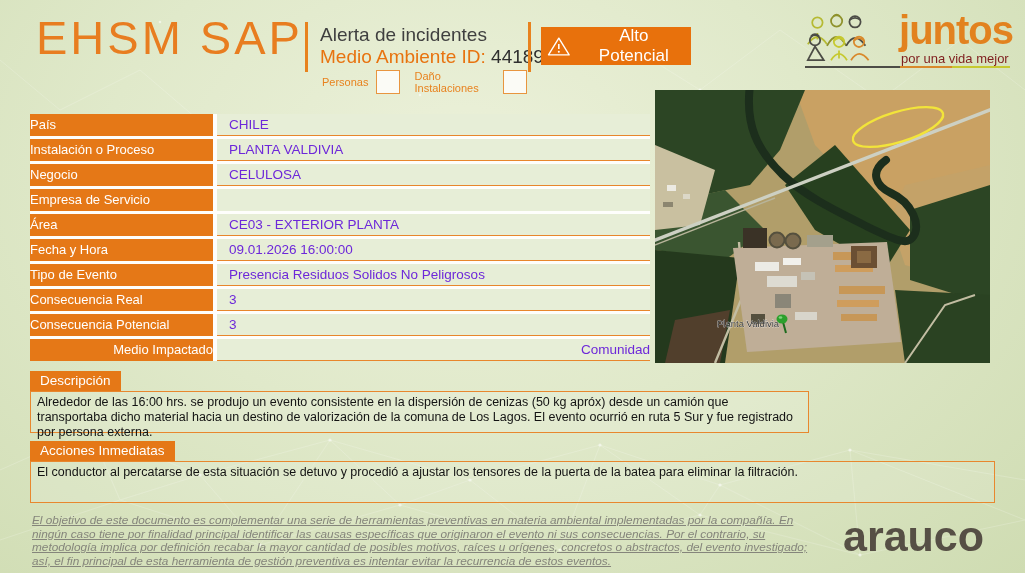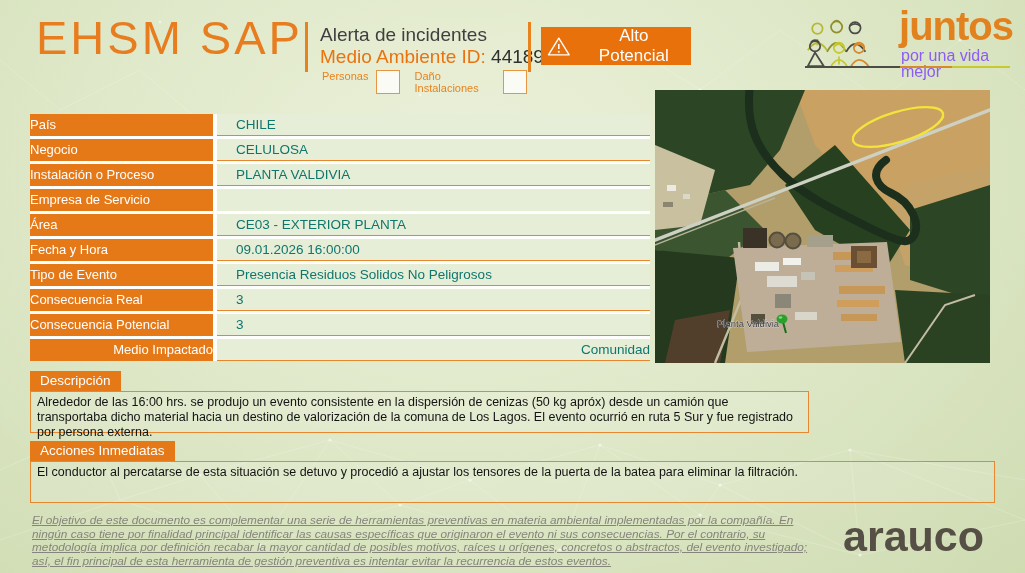--- a/index.html
+++ b/index.html
@@ -12,49 +12,49 @@
   
   .app-title{
     left:36px;top:10px;font-size:47px;font-weight:300;color:#e87d20;
     letter-spacing:3px;line-height:56px;
   }
   .vdiv{width:3px;background:#e8821e;top:22px;height:50px;}
   .alert-block{left:320px;top:24px;line-height:22px;}
   .alert-line1{font-size:19px;color:#3f3f3f;}
   .alert-line2{font-size:19px;color:#e8730f;}
   .alert-id{color:#2f2f2f;}
-  .chk-row{left:322px;top:70px;display:flex;gap:8px;}
+  .chk-row{left:322px;top:70px;display:flex;align-items:center;gap:8px;}
   .chk-label{font-size:11px;color:#e8821e;line-height:12px;}
   .chk-box{width:24px;height:24px;background:#fbfbf6;border:1.5px solid #e8953f;box-sizing:border-box;}
   .hp-btn{
     left:541px;top:27px;width:150px;height:38px;background:#e8710c;border:none;
     color:#fff;font-size:17px;font-family:"Liberation Sans",sans-serif;
     display:flex;align-items:center;justify-content:center;gap:12px;cursor:pointer;
   }
   
   .juntos{left:803px;top:6px;width:210px;display:flex;align-items:center;gap:16px;}
   .juntos-text-wrap{display:flex;flex-direction:column;align-items:flex-start;line-height:1;}
   .juntos-word{font-size:40px;font-weight:700;color:#e2821f;letter-spacing:-1px;}
-  .juntos-tag{font-size:16px;color:#8b5cf6;margin:2px 0 0 2px;}
+  .juntos-tag{font-size:13px;color:#7f1d1d;margin:2px 0 0 2px;}
   .juntos-baseline{left:805px;top:66px;width:205px;height:2px;display:flex;}
   .jb1{flex:0 0 95px;background:#4c4c46;}
   .jb2{flex:0 0 52px;background:#d9892b;}
   .jb3{flex:1;background:#c6c92f;}
   
   .form-panel{left:30px;top:114px;width:620px;background:#fefefc;}
   .form-row{display:flex;height:22px;margin-bottom:3px;}
   .form-row:last-child{margin-bottom:0;text-align:right;}
   .f-label{
     flex:0 0 183px;background:#e57817;color:#fff;font-size:13px;
     line-height:22px;box-sizing:border-box;
   }
   .f-gap{flex:0 0 4px;}
   .f-value{
-    flex:1;background:#e7eed7;color:#0f766e;font-size:13.5px;line-height:21px;
-    padding-left:19px;box-sizing:border-box;border-bottom:1.5px solid #e8862c;
+    flex:1;background:#e7eed7;color:#6d28d9;font-size:13.5px;line-height:21px;
+    padding-left:12px;box-sizing:border-box;border-bottom:1.5px solid #e8862c;
   }
   .f-value.no-line{border-bottom:none;}
   
   .sec-header{
     background:#e57817;color:#fff;font-size:13.5px;line-height:20px;
     padding:0 10px;display:inline-block;
   }
   .sec-box{
     border:1px solid #e8872e;color:#131313;font-size:12.5px;line-height:15px;
     padding:3px 6px;box-sizing:border-box;background:rgba(255,255,255,0.12);
@@ -188,28 +188,28 @@
     <span class="jb3"></span>
 </div>
 
 <div class="abs form-panel">
   <div class="form-row">
     <div class="f-label">País</div>
     <div class="f-gap"></div>
     <div class="f-value">CHILE</div>
   </div>
   <div class="form-row">
+    <div class="f-label">Instalación o Proceso</div>
+    <div class="f-gap"></div>
+    <div class="f-value">PLANTA VALDIVIA</div>
+  </div>
+  <div class="form-row">
     <div class="f-label">Negocio</div>
     <div class="f-gap"></div>
     <div class="f-value">CELULOSA</div>
-  </div>
-  <div class="form-row">
-    <div class="f-label">Instalación o Proceso</div>
-    <div class="f-gap"></div>
-    <div class="f-value">PLANTA VALDIVIA</div>
   </div>
   <div class="form-row">
     <div class="f-label">Empresa de Servicio</div>
     <div class="f-gap"></div>
     <div class="f-value no-line"></div>
   </div>
   <div class="form-row">
     <div class="f-label">Área</div>
     <div class="f-gap"></div>
     <div class="f-value">CE03 - EXTERIOR PLANTA</div>

